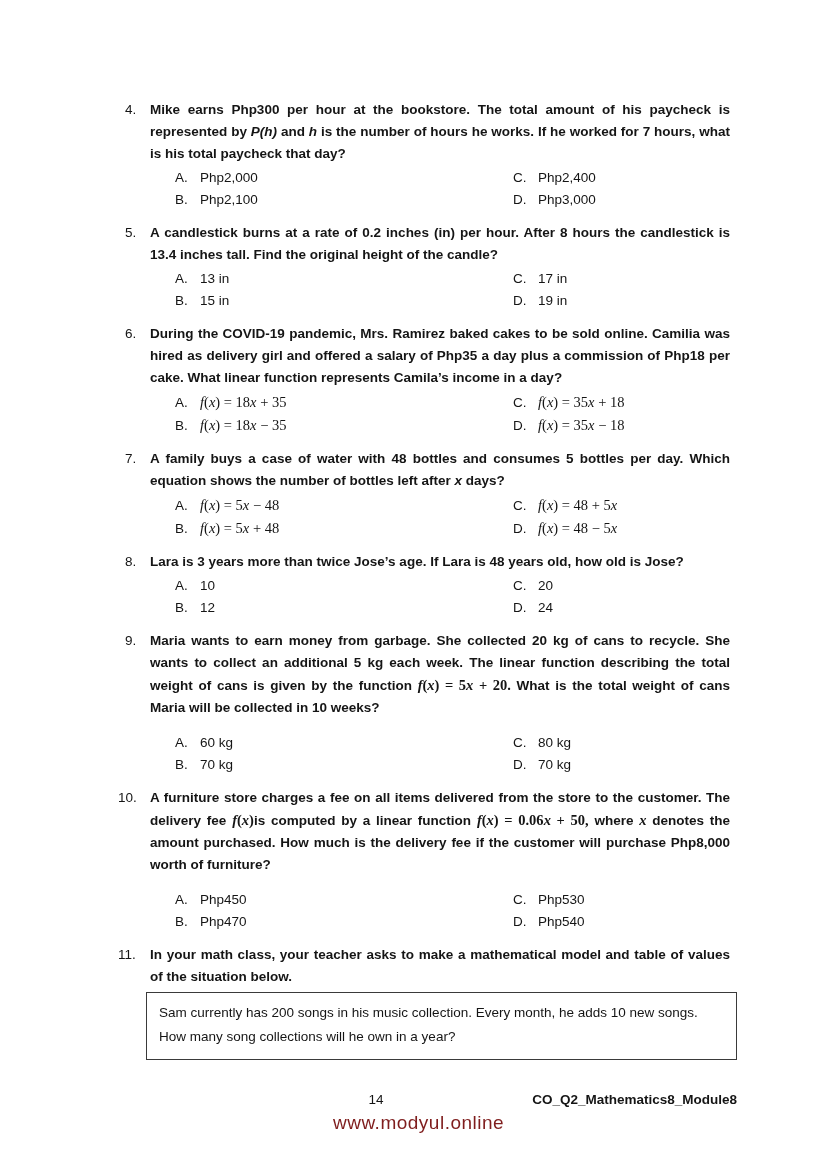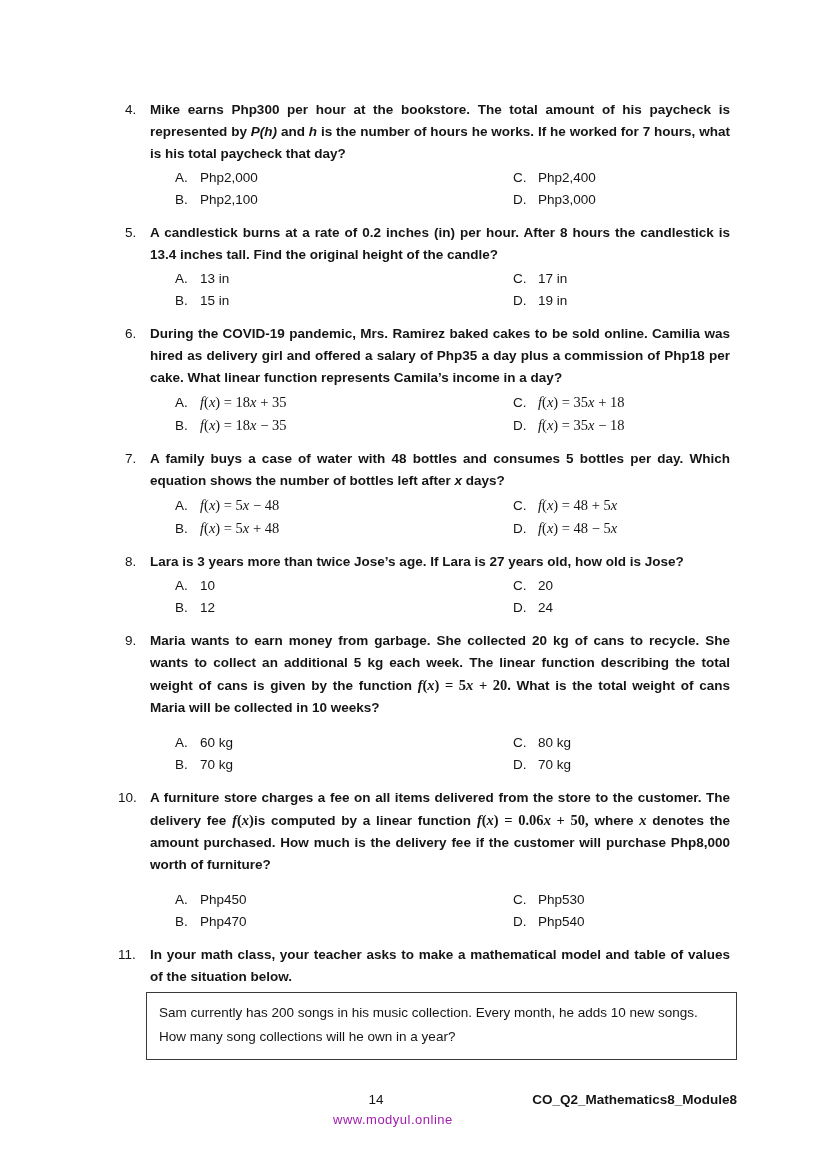--- a/index.html
+++ b/index.html
@@ -92,23 +92,23 @@
     position: absolute;
     top: 1092px;
     right: 89px;
     font-size: 13.5px;
     font-weight: bold;
   }
   .watermark {
     position: absolute;
     top: 1112px;
     left: 333px;
-    font-size: 13px;
+    font-size: 19px;
     letter-spacing: 0.5px;
-    color: #a21caf;
+    color: #7f1d1d;
   }
 </style>
 </head>
 <body>
 
 <div class="content">
   <div class="question">
     <div class="qnum single">4.</div>
     <div class="qbody">
       <div class="qtext">Mike earns Php300 per hour at the bookstore. The total amount of his paycheck is represented by <span class="ital">P(h)</span> and <span class="ital">h</span> is the number of hours he works. If he worked for 7 hours, what is his total paycheck that day?</div>
@@ -220,21 +220,21 @@
               <span class="opttext"><span class="math"><span class="mvar">f</span><span>(</span><span class="mvar">x</span><span>) =  48 − 5</span><span class="mvar">x</span></span></span>
             </div>
           </div>
         </div>
       </div>
   </div>
 
   <div class="question">
     <div class="qnum single">8.</div>
     <div class="qbody">
-      <div class="qtext">Lara is 3 years more than twice Jose’s age. If Lara is 27 years old, how old is Jose?</div>
+      <div class="qtext">Lara is 3 years more than twice Jose’s age. If Lara is 48 years old, how old is Jose?</div>
     <div class="opts">
           <div class="optrow">
             <div class="opt opt-left">
               <span class="optlabel">A.</span>
               <span class="opttext">10</span>
             </div>
             <div class="opt opt-right">
               <span class="optlabel">C.</span>
               <span class="opttext">20</span>
             </div>

